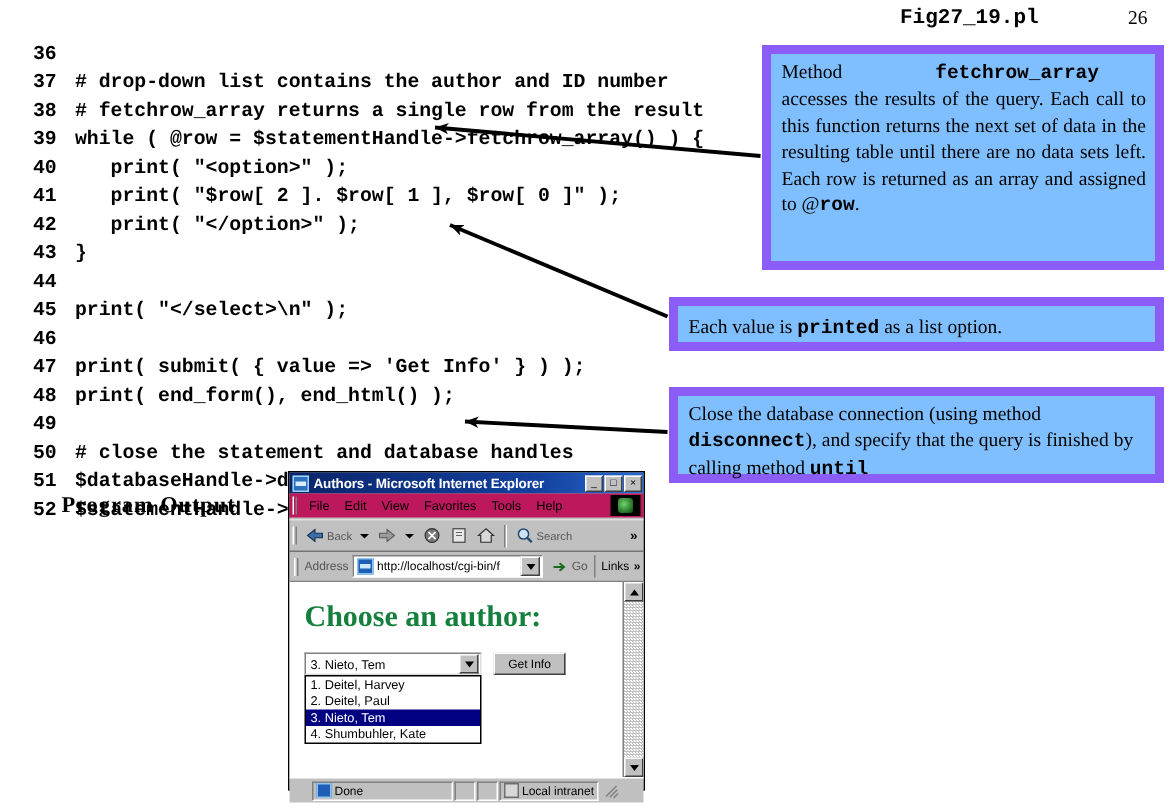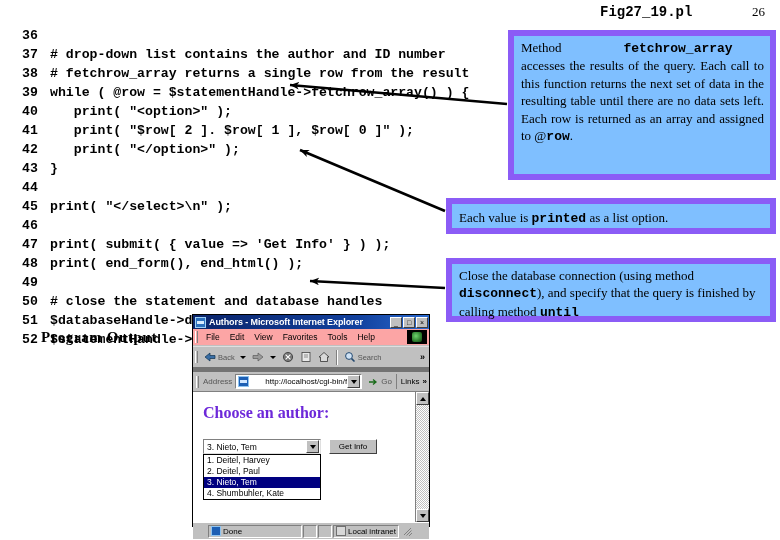--- a/index.html
+++ b/index.html
@@ -205,21 +205,21 @@
     box-sizing: border-box;
     position: relative;
     font-size: 7px;
     line-height: 9px;
     text-align: center;
     color: #000;
     font-family: "Liberation Sans", sans-serif;
   }
   .ie-menubar {
     height: 16px;
-    background: #fca5a5;
+    background: #be185d;
     display: flex;
     align-items: center;
     border-bottom: 1px solid #c0c0c0;
     position: relative;
   }
   .ie-grip {
     width: 3px;
     height: 12px;
     margin: 0 3px 0 2px;
     border-left: 1px solid #ffffff;
@@ -295,21 +295,21 @@
     font-size: 9px;
     color: #000;
     padding-right: 4px;
     font-weight: bold;
   }
   .ie-addressbar {
     height: 19px;
     background: #c0c0c0;
     display: flex;
     align-items: center;
-    border-top: 5px solid #737373;
+    border-top: 1px solid #737373;
     padding-left: 1px;
   }
   .addr-label {
     font-size: 8px;
     color: #555;
     padding: 0 3px 0 1px;
     white-space: nowrap;
   }
   .addr-field {
     flex: 1 1 auto;
@@ -339,21 +339,20 @@
     position:absolute; left:1px; top:3px; width:7px; height:3px;
     background:#cfe6ff;
   }
   .addr-text {
     font-size: 8px;
     color: #000;
     white-space: nowrap;
     overflow: hidden;
     flex: 1 1 auto;
     font-family: "Liberation Sans", sans-serif;
-    text-align: right;
   }
   .addr-drop {
     width: 13px;
     height: 13px;
     background: #c0c0c0;
     border-top: 1px solid #ffffff;
     border-left: 1px solid #ffffff;
     border-right: 1px solid #404040;
     border-bottom: 1px solid #404040;
     box-sizing: border-box;
@@ -393,22 +392,22 @@
     border-top: 1px solid #808080;
     position: relative;
     overflow: hidden;
   }
   .page-heading {
     position: absolute;
     left: 10px;
     top: 12px;
     font-family: "Liberation Serif", serif;
     font-weight: bold;
-    font-size: 16px;
-    color: #6d28d9;
+    font-size: 20px;
+    color: #15803d;
     white-space: nowrap;
   }
   .select-row {
     position: absolute;
     left: 10px;
     top: 47px;
     display: flex;
     align-items: flex-start;
   }
   .select-box {

